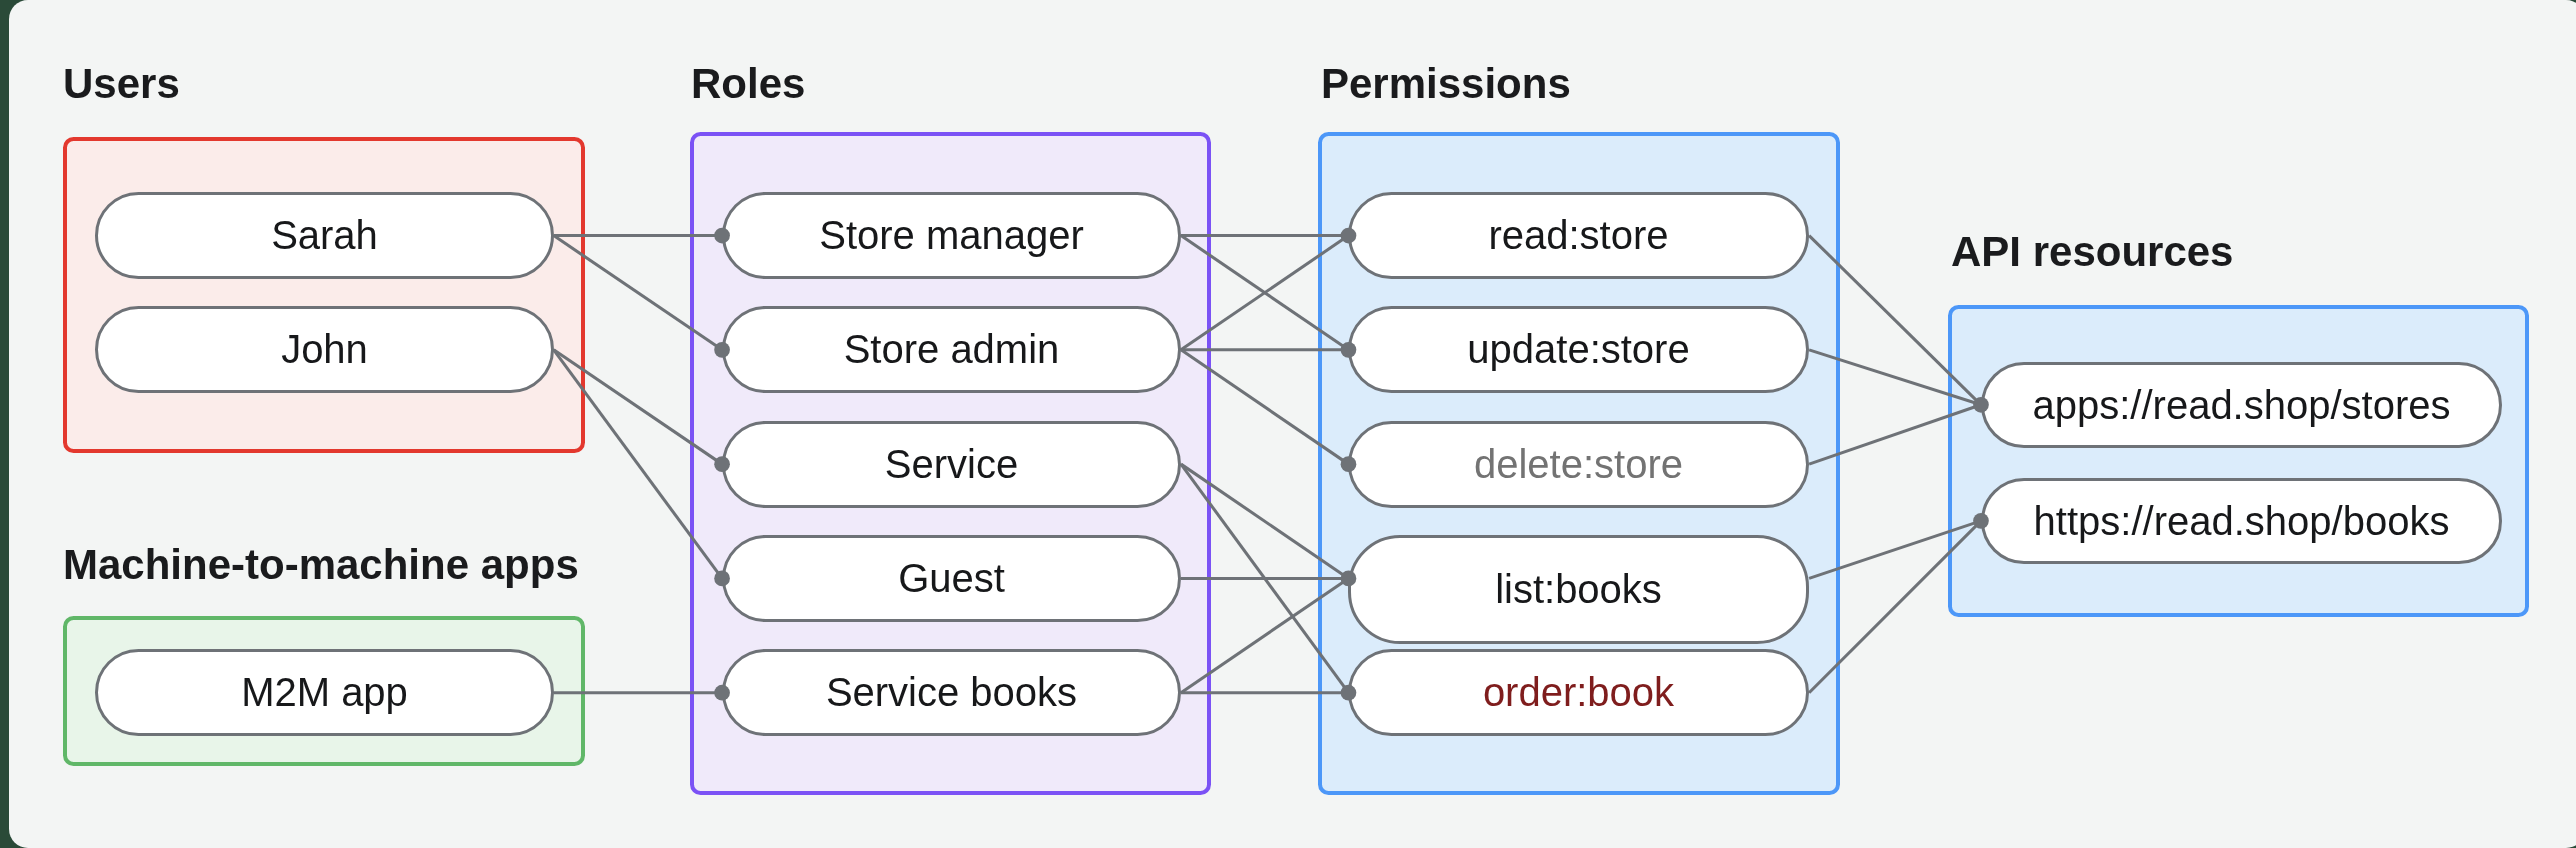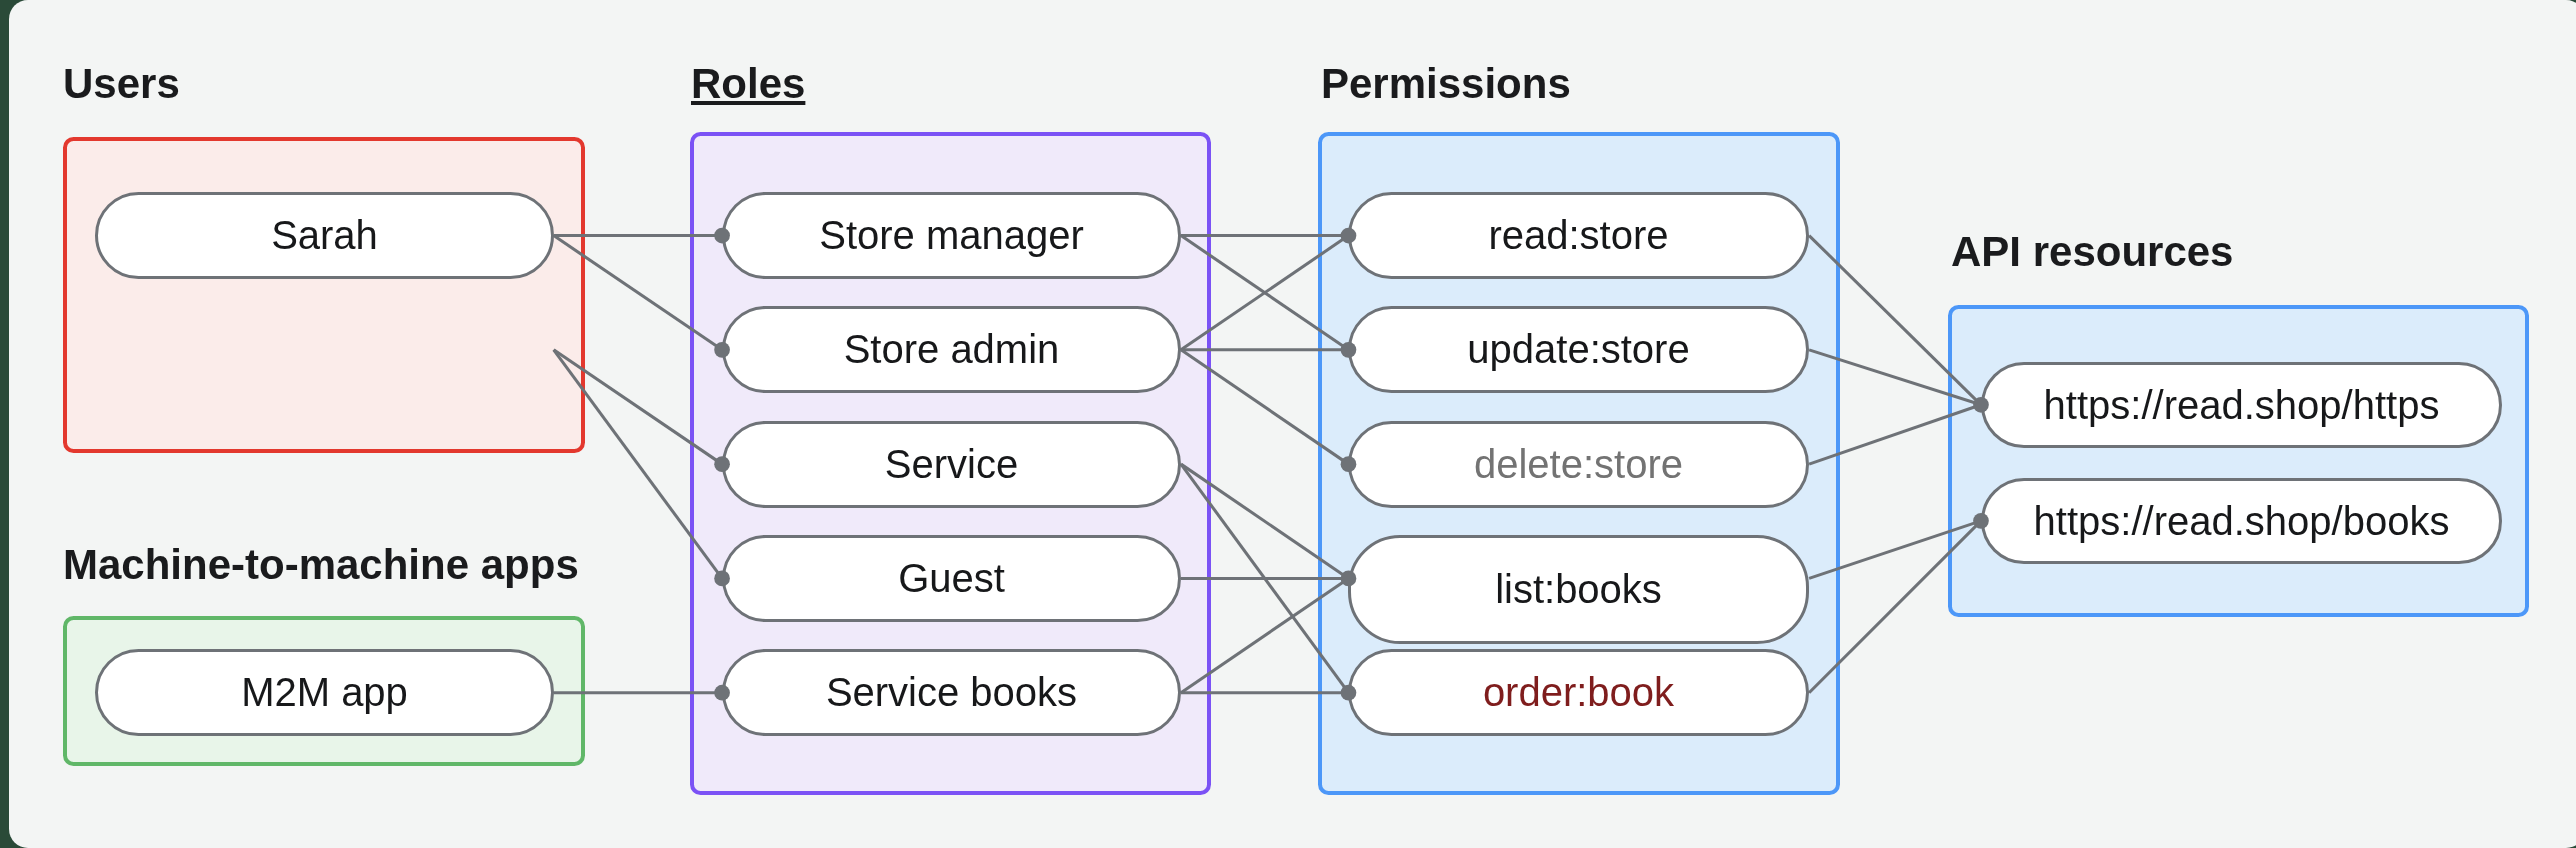--- a/index.html
+++ b/index.html
@@ -57,41 +57,42 @@
 <div class="canvas" style="background: rgb(243, 245, 244); margin-left: 9px;">
 
   <div class="group-box" style="left: 54px; top: 137px; width: 522px; height: 316px; border-color: rgb(227, 56, 46); background: rgb(251, 236, 234);"></div>
   <div class="group-box" style="left: 54px; top: 616px; width: 522px; height: 150px; border-color: rgb(96, 183, 104); background: rgb(232, 245, 233);"></div>
   <div class="group-box" style="left: 681px; top: 132px; width: 521px; height: 663px; border-color: rgb(123, 82, 245); background: rgb(240, 234, 250);"></div>
   <div class="group-box" style="left: 1309px; top: 132px; width: 522px; height: 663px; border-color: rgb(76, 151, 248); background: rgb(219, 236, 251);"></div>
   <div class="group-box" style="left: 1939px; top: 305px; width: 581px; height: 312px; border-color: rgb(76, 151, 248); background: rgb(219, 236, 251);"></div>
 
   <div class="group-title" style="left: 54px; top: 59px; color: rgb(26, 27, 29);">Users</div>
   <div class="group-title" style="left: 54px; top: 540px; color: rgb(26, 27, 29);">Machine-to-machine apps</div>
-  <div class="group-title" style="left: 682px; top: 59px; color: rgb(26, 27, 29); text-decoration: underline;">Roles</div>
+  <div class="group-title" style="left: 682px; top: 59px; color: rgb(26, 27, 29);">Roles</div>
   <div class="group-title" style="left: 1312px; top: 59px; color: rgb(26, 27, 29);">Permissions</div>
   <div class="group-title" style="left: 1942px; top: 227px; color: rgb(26, 27, 29);">API resources</div>
 
   <div class="pill" style="left: 86px; top: 192px; width: 459px; height: 87px; border-color: rgb(110, 114, 119); background: rgb(255, 255, 255); color: rgb(23, 24, 26);">Sarah</div>
+  <div class="pill" style="left: 86px; top: 306px; width: 459px; height: 87px; border-color: rgb(110, 114, 119); background: rgb(255, 255, 255); color: rgb(23, 24, 26);">John</div>
 
   <div class="pill" style="left: 86px; top: 649px; width: 459px; height: 87px; border-color: rgb(110, 114, 119); background: rgb(255, 255, 255); color: rgb(23, 24, 26);">M2M app</div>
 
   <div class="pill" style="left: 713px; top: 192px; width: 459px; height: 87px; border-color: rgb(110, 114, 119); background: rgb(255, 255, 255); color: rgb(23, 24, 26);">Store manager</div>
   <div class="pill" style="left: 713px; top: 306px; width: 459px; height: 87px; border-color: rgb(110, 114, 119); background: rgb(255, 255, 255); color: rgb(23, 24, 26);">Store admin</div>
   <div class="pill" style="left: 713px; top: 421px; width: 459px; height: 87px; border-color: rgb(110, 114, 119); background: rgb(255, 255, 255); color: rgb(23, 24, 26);">Service</div>
   <div class="pill" style="left: 713px; top: 535px; width: 459px; height: 87px; border-color: rgb(110, 114, 119); background: rgb(255, 255, 255); color: rgb(23, 24, 26);">Guest</div>
   <div class="pill" style="left: 713px; top: 649px; width: 459px; height: 87px; border-color: rgb(110, 114, 119); background: rgb(255, 255, 255); color: rgb(23, 24, 26);">Service books</div>
 
   <div class="pill" style="left: 1339px; top: 306px; width: 461px; height: 87px; border-color: rgb(110, 114, 119); background: rgb(255, 255, 255); color: rgb(23, 24, 26);">update:store</div>
   <div class="pill" style="left: 1339px; top: 192px; width: 461px; height: 87px; border-color: rgb(110, 114, 119); background: rgb(255, 255, 255); color: rgb(23, 24, 26);">read:store</div>
   <div class="pill" style="left: 1339px; top: 421px; width: 461px; height: 87px; border-color: rgb(110, 114, 119); background: rgb(255, 255, 255); color: #737373;">delete:store</div>
   <div class="pill" style="left: 1339px; top: 535px; width: 461px; height: 109px; border-color: rgb(110, 114, 119); background: rgb(255, 255, 255); color: rgb(23, 24, 26);">list:books</div>
   <div class="pill" style="left: 1339px; top: 649px; width: 461px; height: 87px; border-color: rgb(110, 114, 119); background: rgb(255, 255, 255); color: #7f1d1d;">order:book</div>
 
-  <div class="pill" style="left: 1972px; top: 362px; width: 521px; height: 86px; border-color: rgb(110, 114, 119); background: rgb(255, 255, 255); color: rgb(23, 24, 26);">https://read.shop/https</div>
+  <div class="pill" style="left: 1972px; top: 362px; width: 521px; height: 86px; border-color: rgb(110, 114, 119); background: rgb(255, 255, 255); color: rgb(23, 24, 26);">apps://read.shop/stores</div>
   <div class="pill" style="left: 1972px; top: 478px; width: 521px; height: 86px; border-color: rgb(110, 114, 119); background: rgb(255, 255, 255); color: rgb(23, 24, 26);">https://read.shop/books</div>
 
   <svg class="edges" viewBox="0 0 2952 972">
       <line x1="624" y1="270" x2="817" y2="270" stroke="#6e7277" stroke-width="3.5"></line>
       <line x1="624" y1="270" x2="817" y2="401" stroke="#6e7277" stroke-width="3.5"></line>
       <line x1="624" y1="401" x2="817" y2="532" stroke="#6e7277" stroke-width="3.5"></line>
       <line x1="624" y1="401" x2="817" y2="663" stroke="#6e7277" stroke-width="3.5"></line>
       <line x1="624" y1="794" x2="817" y2="794" stroke="#6e7277" stroke-width="3.5"></line>
       <line x1="1343" y1="270" x2="1535" y2="270" stroke="#6e7277" stroke-width="3.5"></line>
       <line x1="1343" y1="270" x2="1535" y2="401" stroke="#6e7277" stroke-width="3.5"></line>

